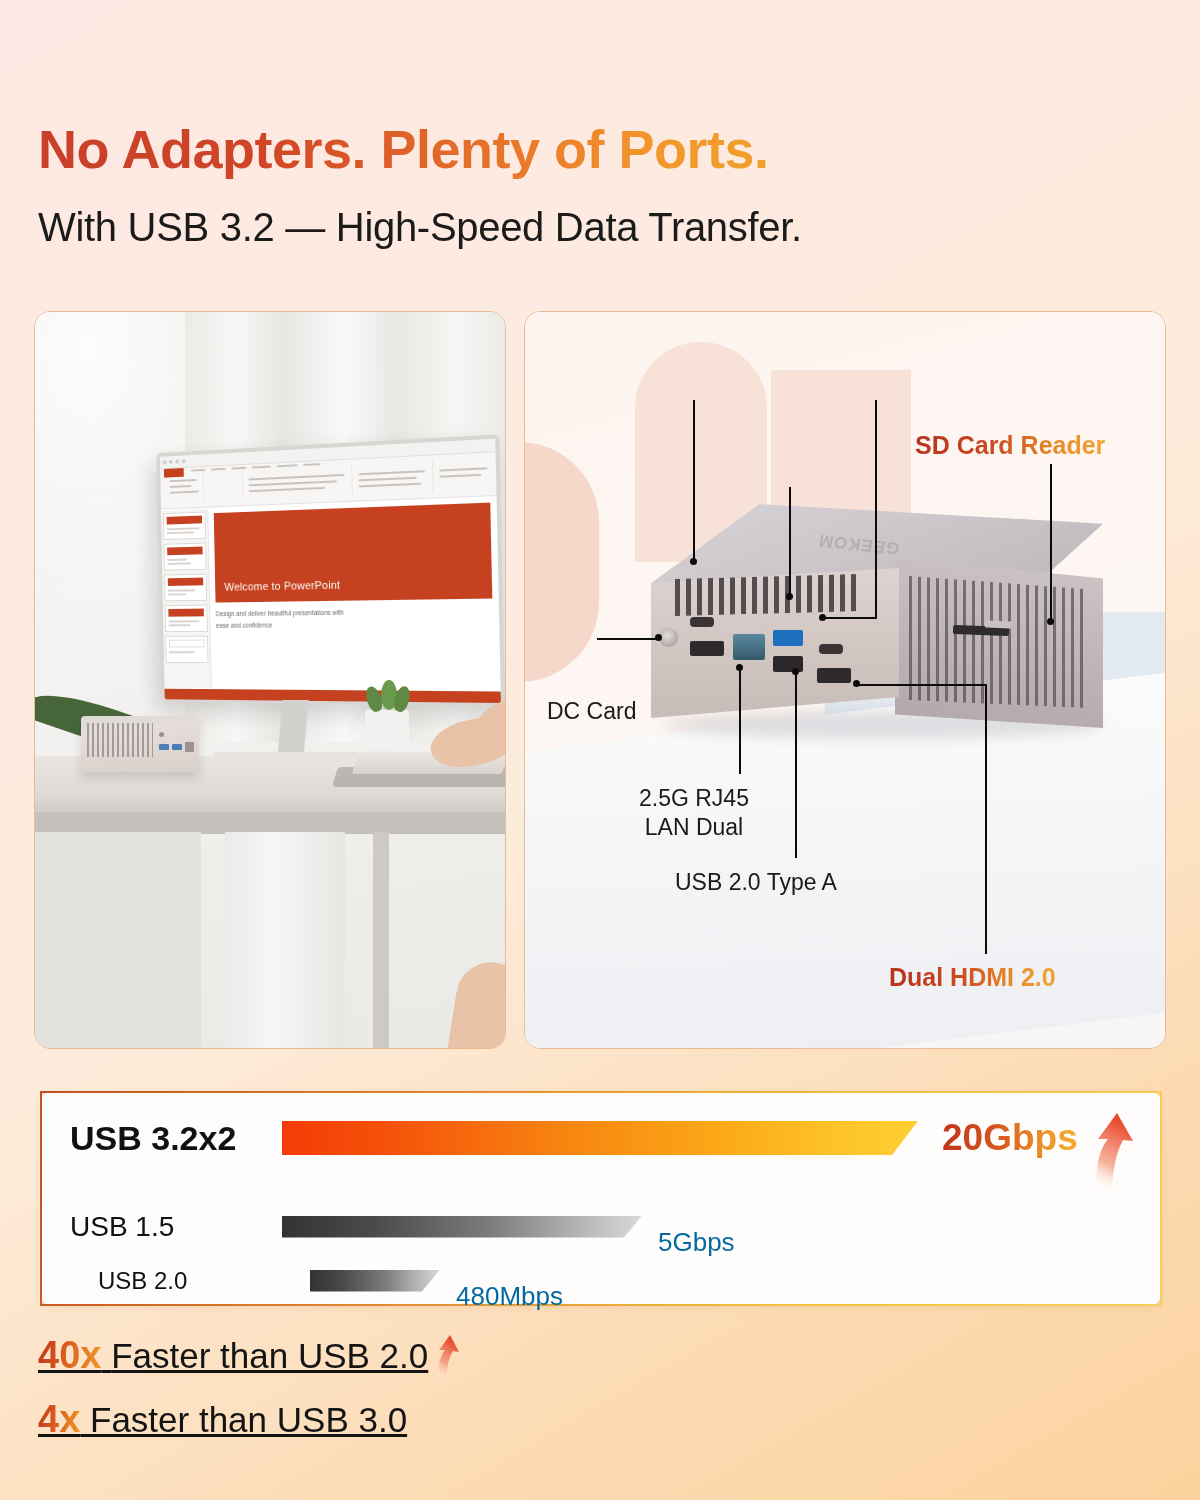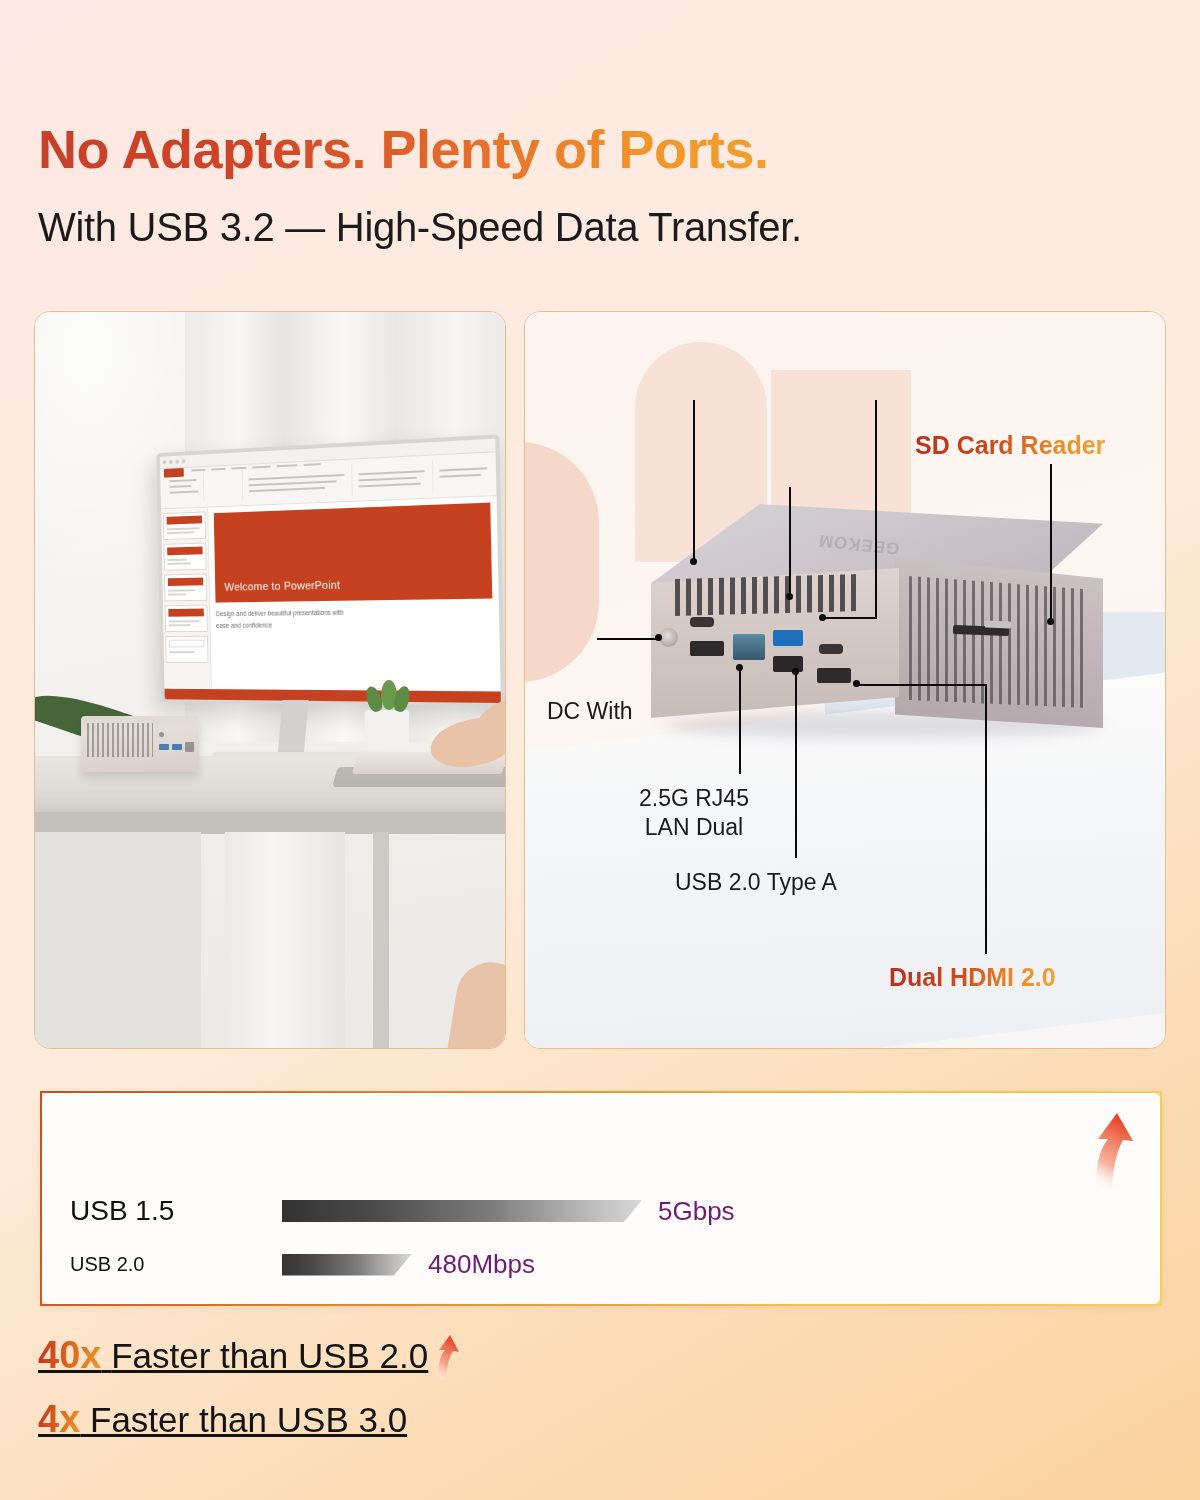--- a/index.html
+++ b/index.html
@@ -151,21 +151,21 @@
   .row { position:absolute; display:flex; align-items:center; }
   .rowlabel { font-weight:bold; color:#111; }
   .bar { position:relative; height:34px; }
   .bar.big { clip-path: polygon(0 0, 100% 0, calc(100% - 26px) 100%, 0 100%);
     background:linear-gradient(90deg,#f43b07 0%, #f5540a 18%, #f7860f 45%, #fba718 68%, #fdc42a 88%, #ffcf34 100%); }
   .bar.grey { height:22px; clip-path: polygon(0 0, 100% 0, calc(100% - 18px) 100%, 0 100%);
     background:linear-gradient(90deg,#333 0%, #4a4a4a 25%, #7c7c7c 58%, #b4b4b4 82%, #d9d9d9 100%); }
   .speedval.big { font-size:37px; font-weight:bold;
     background:linear-gradient(90deg,#c0331c 0%, #d4561f 40%, #ef9a2a 80%, #f3ab2f 100%);
     -webkit-background-clip:text; background-clip:text; color:transparent; }
-  .speedval.small { font-size:26px; color:#701a75; }
+  .speedval.small { font-size:26px; color:#0369a1;margin-top:32px; }
 
   .uparrow { position:absolute; right:26px; top:18px; width:44px; height:78px; }
 
   
   .foot { position:absolute; left:38px; white-space:nowrap; font-size:35px; color:#141414;text-decoration:underline; }
   .foot .mult { font-weight:bold; font-size:38px;
     background:linear-gradient(100deg,#c2331c 0%, #d9601f 45%, #ef9a2a 100%);
     -webkit-background-clip:text; background-clip:text; color:transparent; }
   #foot1 { top:1334px; }
   #foot2 { top:1398px; }
@@ -331,21 +331,21 @@
 
     <div class="leader" style="left:264px;top:175px;height:110px;"></div>
     <div class="dot" style="left:261px;top:281px;"></div>
 
     <div class="label grad" style="left:390px;top:118px;">SD Card Reader</div>
     <div class="leader" style="left:525px;top:152px;height:158px;"></div>
     <div class="dot" style="left:522px;top:306px;"></div>
 
     <div class="leader-h" style="left:72px;top:326px;width:62px;"></div>
     <div class="dot" style="left:130px;top:322px;"></div>
-    <div class="label plain" style="left:22px;top:385px;">DC With</div>
+    <div class="label plain" style="left:22px;top:385px;">DC Card</div>
 
     <div class="leader" style="left:214px;top:356px;height:106px;"></div>
     <div class="dot" style="left:211px;top:352px;"></div>
     <div class="label plain" style="left:114px;top:472px;text-align:center;">
       <div>2.5G RJ45</div>
       <div>LAN Dual</div>
     </div>
 
     <div class="leader" style="left:270px;top:360px;height:186px;"></div>
     <div class="dot" style="left:267px;top:356px;"></div>
@@ -353,29 +353,34 @@
 
     <div class="leader-h" style="left:334px;top:372px;width:128px;"></div>
     <div class="dot" style="left:328px;top:368px;"></div>
     <div class="leader" style="left:460px;top:372px;height:270px;"></div>
     <div class="label grad" style="left:364px;top:650px;">Dual HDMI 2.0</div>
   </div>
 </div>
 
 <div id="speed-panel">
 
+  <div class="row" style="left:28px; top:24px; width:1060px;">
+    <div class="rowlabel" style="width:212px;font-size:34px;">USB 3.2x2</div>
+    <div class="bar big" style="width:636px;"></div>
+    <div class="speedval big" style="margin-left:24px;">20Gbps</div>
+  </div>
 
   <div class="row" style="left:28px; top:102px; width:1060px;">
     <div class="rowlabel" style="width:212px;font-size:28px;font-weight:normal;">USB 1.5</div>
     <div class="bar grey" style="width:360px;"></div>
     <div class="speedval small" style="margin-left:16px;">5Gbps</div>
   </div>
 
   <div class="row" style="left:28px; top:156px; width:1060px;">
-    <div class="rowlabel" style="width:212px;font-size:20px;font-weight:normal;">USB 2.0</div>
+    <div class="rowlabel" style="width:212px;font-size:24px;font-weight:normal;margin-left:28px;">USB 2.0</div>
     <div class="bar grey" style="width:130px;"></div>
     <div class="speedval small" style="margin-left:16px;">480Mbps</div>
   </div>
 
   <svg class="uparrow" viewBox="0 0 44 78">
     <defs>
       <linearGradient id="ag" x1="0" y1="1" x2="0.25" y2="0">
         <stop offset="0%" stop-color="#ffffff" stop-opacity="0"></stop>
         <stop offset="38%" stop-color="#f59a7e" stop-opacity=".75"></stop>
         <stop offset="100%" stop-color="#e8482a"></stop>

